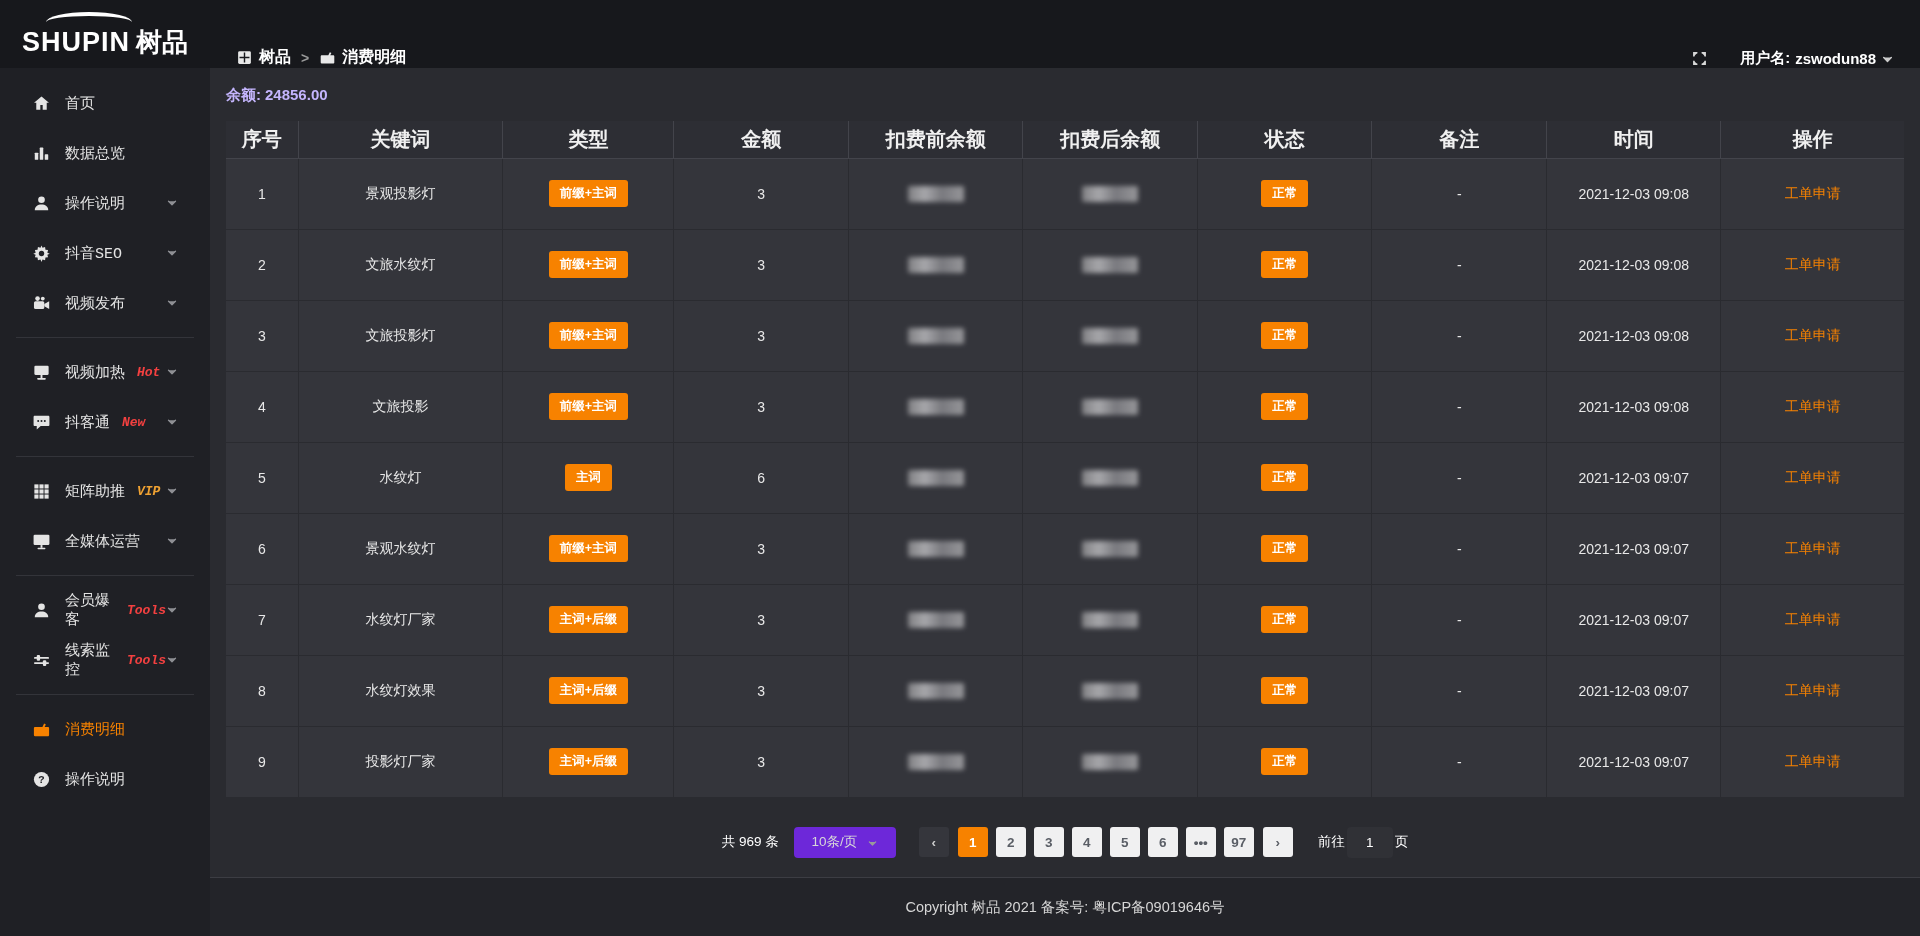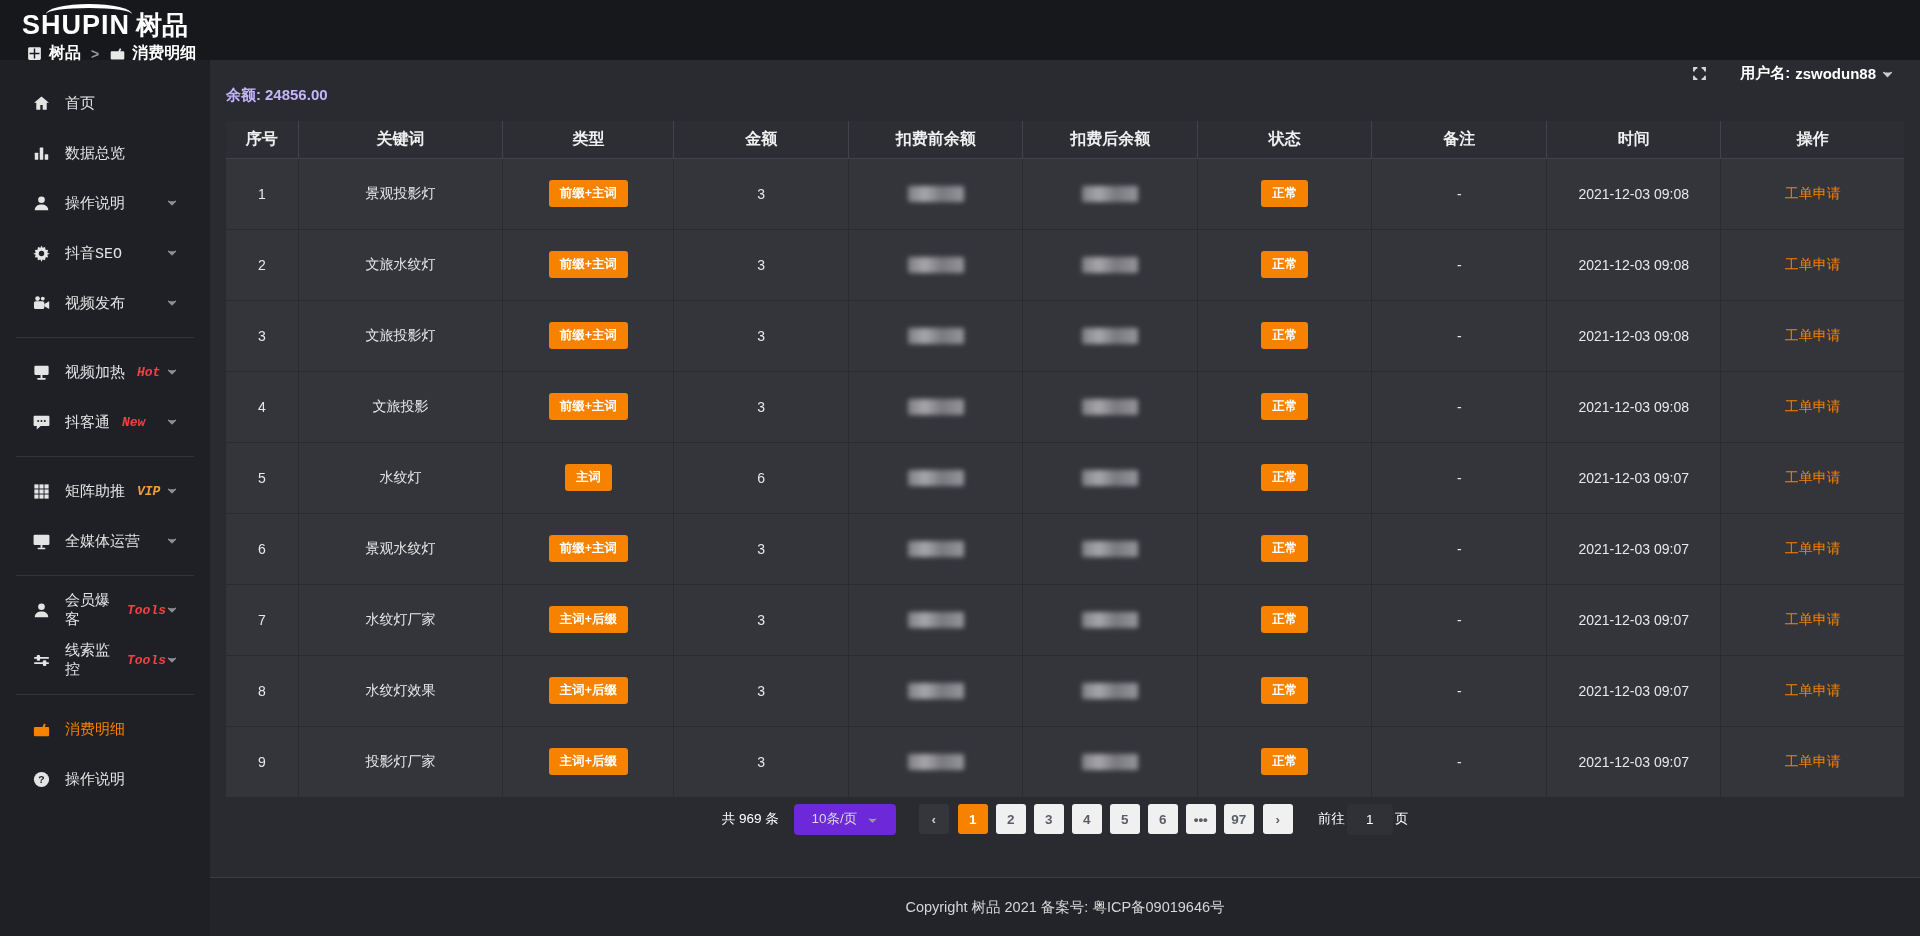--- a/index.html
+++ b/index.html
@@ -1,21 +1,21 @@
 <!DOCTYPE html>
 <html><head>
 <meta charset="utf-8">
 <style>
   * { margin:0; padding:0; box-sizing:border-box; }
   html,body { width:1920px; height:936px; overflow:hidden; background:#2a2b30;
               font-family:"Liberation Sans","DejaVu Sans",sans-serif; }
 
   
-  .topbar { position:fixed; top:0; left:0; right:0; height:60px; background:#17181c;
-            display:flex; align-items:flex-start; z-index:20;flex-direction:column; }
+  .topbar { position:fixed; top:0; left:0; right:0; height:68px; background:#17181c;
+            display:flex; align-items:flex-end; z-index:20; }
   .logo-area { width:210px; height:60px; display:flex; align-items:center; justify-content:center;
                position:relative; gap:6px; }
   .logo-arc { position:absolute; top:4px; left:46px; width:86px; height:20px;
               border-top:4px solid #fff; border-radius:50%; }
   .logo-en { color:#fff; font-weight:bold; font-size:27px; letter-spacing:1px; margin-top:8px;}
   .logo-cn { color:#fff; font-weight:bold; font-size:26px; margin-top:8px;}
   .breadcrumb { margin-left:26px; display:flex; align-items:center; gap:10px;
                 color:#fff; font-weight:bold; font-size:16px; }
   .crumb { display:flex; align-items:center; gap:6px; cursor:pointer; }
   .bc-icon { width:17px; height:17px; display:inline-flex; color:#e8e8e8; }
@@ -40,37 +40,37 @@
 
   svg { fill:currentColor; }
 
   
   .content { margin-left:210px; padding-top:60px; position:relative; height:936px; }
   .balance { padding:26px 16px 16px; color:#c4b5fd; font-weight:bold; font-size:15px; }
   .balance span { margin-right:4px; }
 
   .table-wrap { margin:0 16px; }
   table { width:100%; border-collapse:collapse; table-layout:fixed; background:#34353b; }
-  thead th { background:#2d2e34; height:37px; font-size:16px; color:#f0f0f0; font-weight:bold;
+  thead th { background:#2d2e34; height:37px; font-size:20px; color:#f0f0f0; font-weight:bold;
              border:1px solid #43444b; border-top:none; }
   thead th:first-child { border-left:none; } thead th:last-child { border-right:none; }
   tbody td { height:71px; text-align:center; color:#e8e8e8; font-size:14px;
              border:1px solid #2a2b30; }
   tbody td:first-child { border-left:none; } tbody td:last-child { border-right:none; }
 
   .badge { display:inline-block; background:#f78200; color:#fff; font-size:12.5px; font-weight:bold;
            padding:5px 11px; border-radius:3px; }
   .masked { display:inline-block; width:56px; height:16px; border-radius:2px; vertical-align:middle;
             background:linear-gradient(90deg,#8d8d90 0%,#bcbcbf 30%,#85858a 60%,#a8a8ab 100%);
             filter:blur(2.5px); opacity:.85; }
   .action-link { color:#f78200; cursor:pointer; font-size:14px; }
 
   
   .pagination { display:flex; align-items:center; justify-content:center; gap:9px;
-                margin-top:6px; color:#fff; font-size:13.5px; }
+                margin-top:29px; color:#fff; font-size:13.5px; }
   .pg-total { margin-right:6px; }
   .page-size-select { width:102px; height:31px; background:#6d28d9; border-radius:4px;
                       display:flex; align-items:center; justify-content:center; gap:10px;
                       color:#d8d8d8; cursor:pointer; margin-right:14px; }
   .sel-caret { width:11px; height:11px; display:inline-flex; color:#9a9a9a; margin-top:2px;}
   .pages { display:flex; align-items:center; gap:8px; }
   .page-btn { min-width:30px; height:30px; padding:0 4px; background:#f0f0f1; color:#5a5e66;
               font-weight:bold; font-size:13.5px; display:flex; align-items:center;
               justify-content:center; border-radius:3px; cursor:pointer; }
   .page-btn.active { background:#f78200; color:#fff; }

